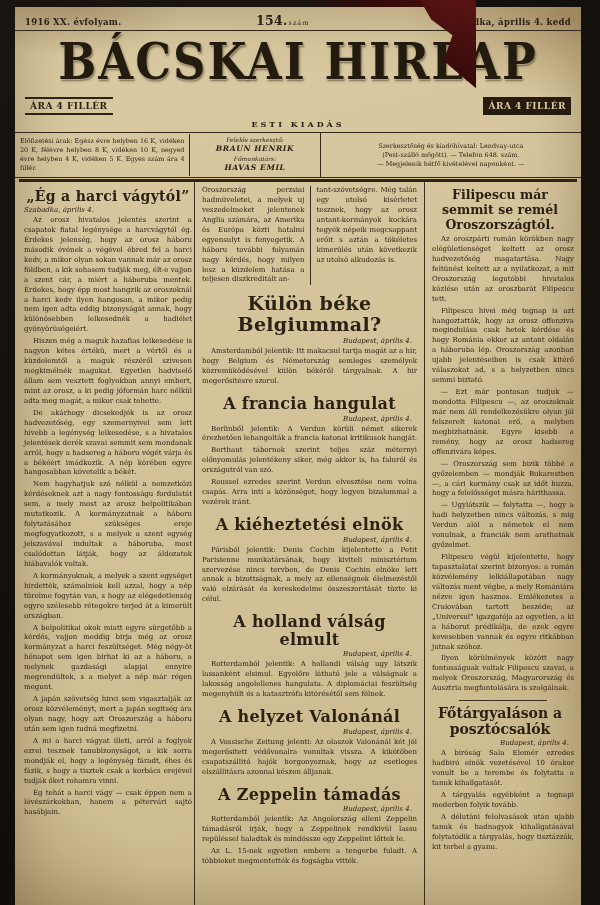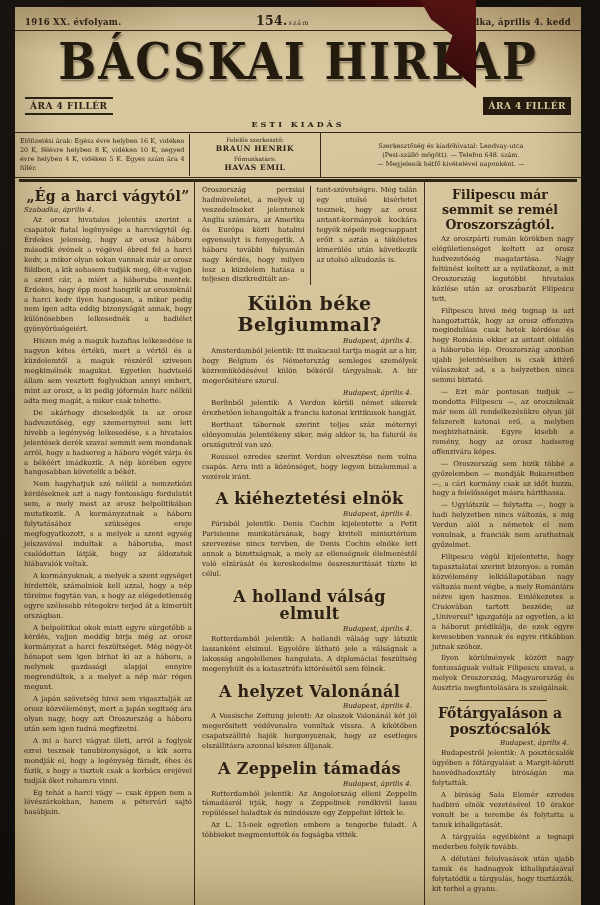--- a/index.html
+++ b/index.html
@@ -54,21 +54,21 @@
   .price-l{left:10px;}
   .price-r{right:10px;background:#261b0e;color:#d9c99f;border-color:#261b0e;}
   .edition{
     text-align:center;font-size:8px;letter-spacing:3px;font-weight:600;margin:0 0 3px;
   }
   .inforow{
     display:flex;border-top:1px solid #33281a;border-bottom:1px solid #33281a;align-items:center;
   }
   .cell{font-size:6.4px;line-height:1.4;padding:3px 5px;box-sizing:border-box;}
   .c1{width:31%;text-align:justify;border-right:1px solid #33281a;}
-  .c2{width:23%;text-align:center;border-right:1px solid #33281a;}
+  .c2{width:23%;text-align:center;border-right:1px solid #33281a;font-style:italic;}
   .c2 .lbl{font-size:6px;}
   .c2 .nm{font-weight:700;font-size:7.6px;letter-spacing:.6px;}
   .c3{flex:1;text-align:center;}
   .bigrule{height:3px;background:#2e2416;margin:1px 4px 0;}
 
   
   .cols{flex:1;display:flex;overflow:hidden;padding:0 4px;}
   .col{box-sizing:border-box;overflow:hidden;}
   .col1{width:176px;padding:4px 2px 4px 5px;border-right:1px solid #3a2d1b;}
   .col2{flex:1;padding:4px 7px;border-right:1px solid #3a2d1b;}
@@ -150,20 +150,21 @@
           <div class="contcol right">tant-szövetségre. Még talán egy utolsó kisérletet tesznek, hogy az orosz antant-kormányok kockára tegyék népeik megcsappant erőit s aztán a tökéletes kimerülés után következik az utolsó alkudozás is.</div>
         </div>
 
         <article>
           <h2 class="big">Külön béke Belgiummal?</h2>
           <div class="dl">Budapest, április 4.</div>
           <p>Amsterdamból jelentik: Itt makacsul tartja magát az a hir, hogy Belgium és Németország semleges személyek közremüködésével külön békéről tárgyalnak. A hir megerősitésre szorul.</p>
         </article>
 
         <article>
+          <h2 class="med">A francia hangulat</h2>
           <div class="dl">Budapest, április 4.</div>
           <p>Berlinből jelentik: A Verdun körüli német sikerek érezhetően lehangolták a francia katonai kritikusok hangját.</p>
           <p>Berthaut tábornok szerint teljes száz méternyi előnyomulás jelentékeny siker, még akkor is, ha faluról és országutról van szó.</p>
           <p>Roussel ezredes szerint Verdun elvesztése nem volna csapás. Arra inti a közönséget, hogy legyen bizalommal a vezérek iránt.</p>
         </article>
 
         <article>
           <h2 class="med">A kiéheztetési elnök</h2>
           <div class="dl">Budapest, április 4.</div>
           <p>Párisból jelentik: Denis Cochin kijelentette a Petit Parisienne munkatársának, hogy kiviteli minisztérium szervezése nincs tervben, de Denis Cochin elnöke lett annak a bizottságnak, a mely az ellenségnek élelmezéstől való elzárását és kereskedelme összeszoritását tüzte ki célul.</p>
@@ -199,21 +200,20 @@
           <p>— Ugylátszik — folytatta —, hogy a hadi helyzetben nincs változás, s mig Verdun alól a németek el nem vonulnak, a franciák nem arathatnak győzelmet.</p>
           <p>Filipescu végül kijelentette, hogy tapasztalatai szerint bizonyos: a román közvélemény lelkiállapotában nagy változás ment végbe, a mely Romániára nézve igen hasznos. Emlékezetes a Craiovában tartott beszéde; az „Universul” igazgatója az egyetlen, a ki a háborut prédikálja, de ezek egyre kevesebben vannak és egyre ritkábban jutnak szóhoz.</p>
           <p>Ilyen körülmények között nagy fontosságuak voltak Filipescu szavai, a melyek Oroszország, Magyarország és Ausztria megfontolására is szolgálnak.</p>
         </article>
 
         <div class="sep"></div>
 
         <article>
           <h2 class="h3b">Főtárgyaláson a posztócsalók</h2>
           <div class="dl">Budapest, április 4.</div>
-          <p>Budapestről jelentik: A posztócsalók ügyében a főtárgyalást a Margit-köruti honvédhadosztály biróságán ma folytatták.</p>
           <p>A biróság Sala Elemér ezredes hadbiró elnök vezetésével 10 órakor vonult be a terembe és folytatta a tanuk kihallgatását.</p>
           <p>A tárgyalás egyébként a tegnapi mederben folyik tovább.</p>
           <p>A délutáni felolvasások után ujabb tanuk és hadnagyok kihallgatásával folytatódik a tárgyalás, hogy tisztázzák, kit terhel a gyanu.</p>
         </article>
       </section>
 
     </main>
   </div>
 
   <div class="tear"></div>

